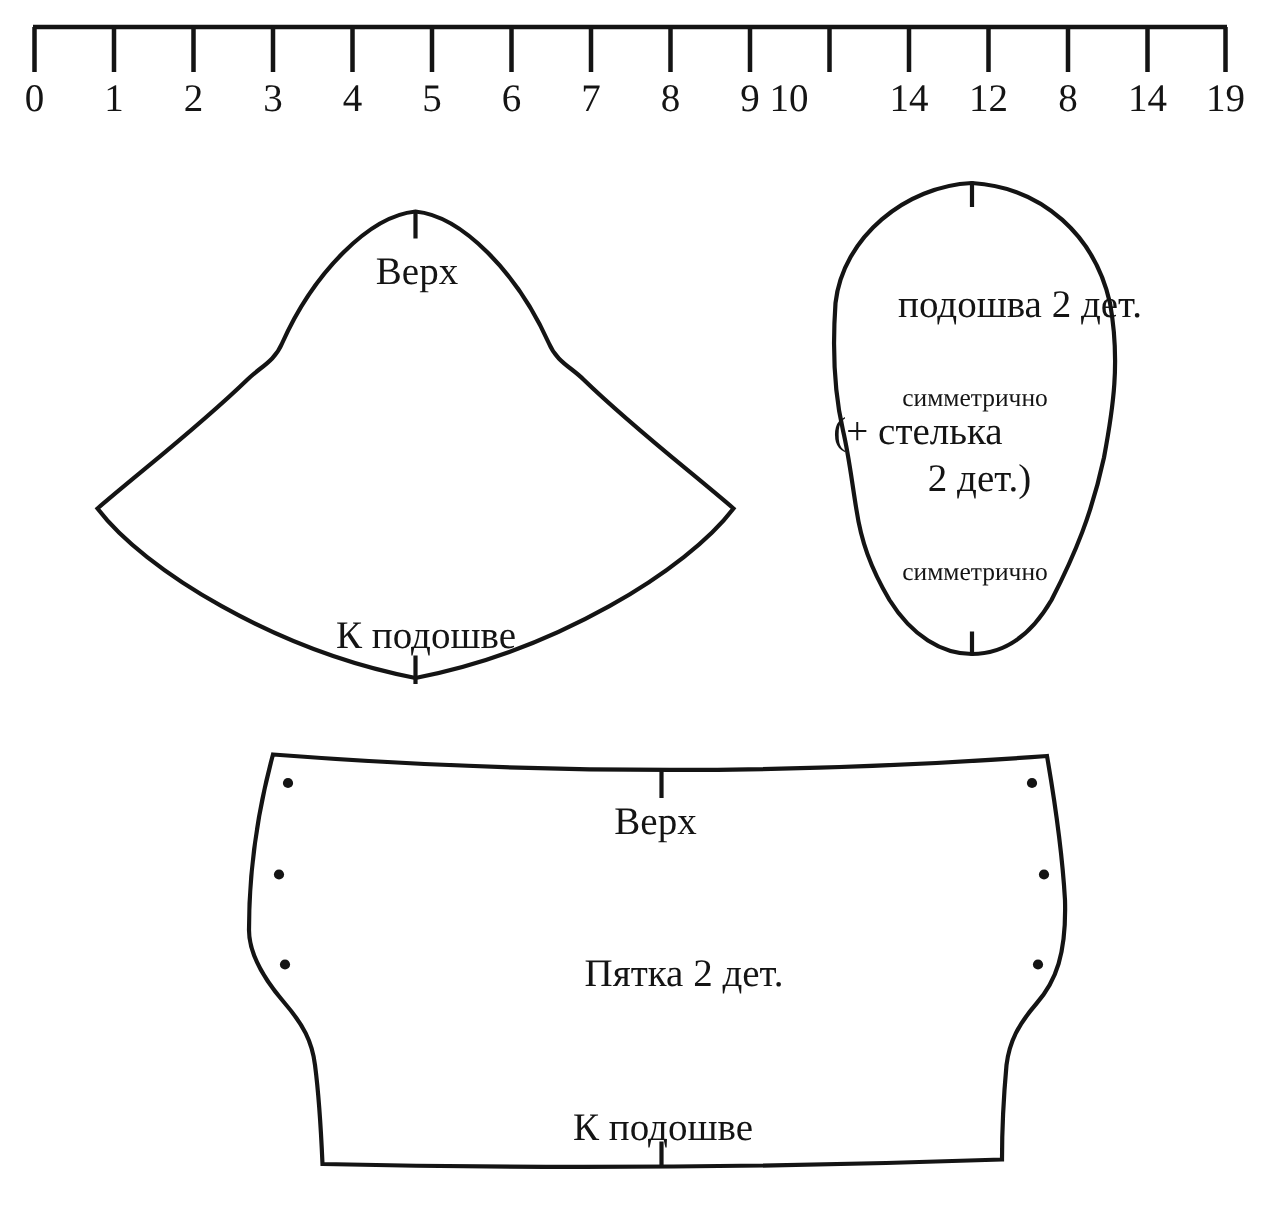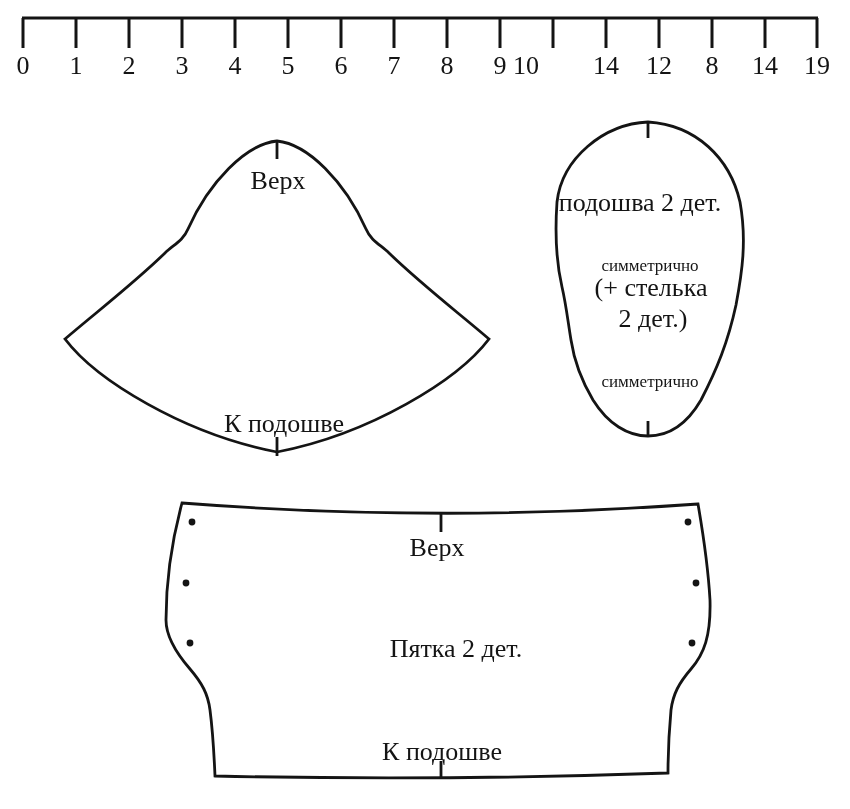--- a/index.html
+++ b/index.html
@@ -115,23 +115,23 @@
     <span class="ruler-num" style="left:606px">14</span>
     <span class="ruler-num" style="left:659px">12</span>
     <span class="ruler-num" style="left:712px">8</span>
     <span class="ruler-num" style="left:765px">14</span>
     <span class="ruler-num" style="left:817px">19</span>
   </div>
 
   <div class="lbl big" style="left:278px; top:181px">Верх</div>
   <div class="lbl big" style="left:284px; top:424px">К подошве</div>
 
-  <div class="lbl big" style="left:640px; top:203px">подошва 2 дет.</div>
+  <div class="lbl big" style="left:680px; top:203px">подошва 2 дет.</div>
   <div class="lbl small" style="left:650px; top:227px">симметрично</div>
-  <div class="lbl big" style="left:651px; top:288px">(+ стелька</div>
+  <div class="lbl big" style="left:612px; top:288px">(+ стелька</div>
   <div class="lbl big" style="left:653px; top:319px">2 дет.)</div>
   <div class="lbl small" style="left:650px; top:343px">симметрично</div>
 
   <div class="lbl big" style="left:437px; top:548px">Верх</div>
   <div class="lbl big" style="left:456px; top:649px">Пятка 2 дет.</div>
   <div class="lbl big" style="left:442px; top:752px">К подошве</div>
 
 </div>
 
 </body></html>

